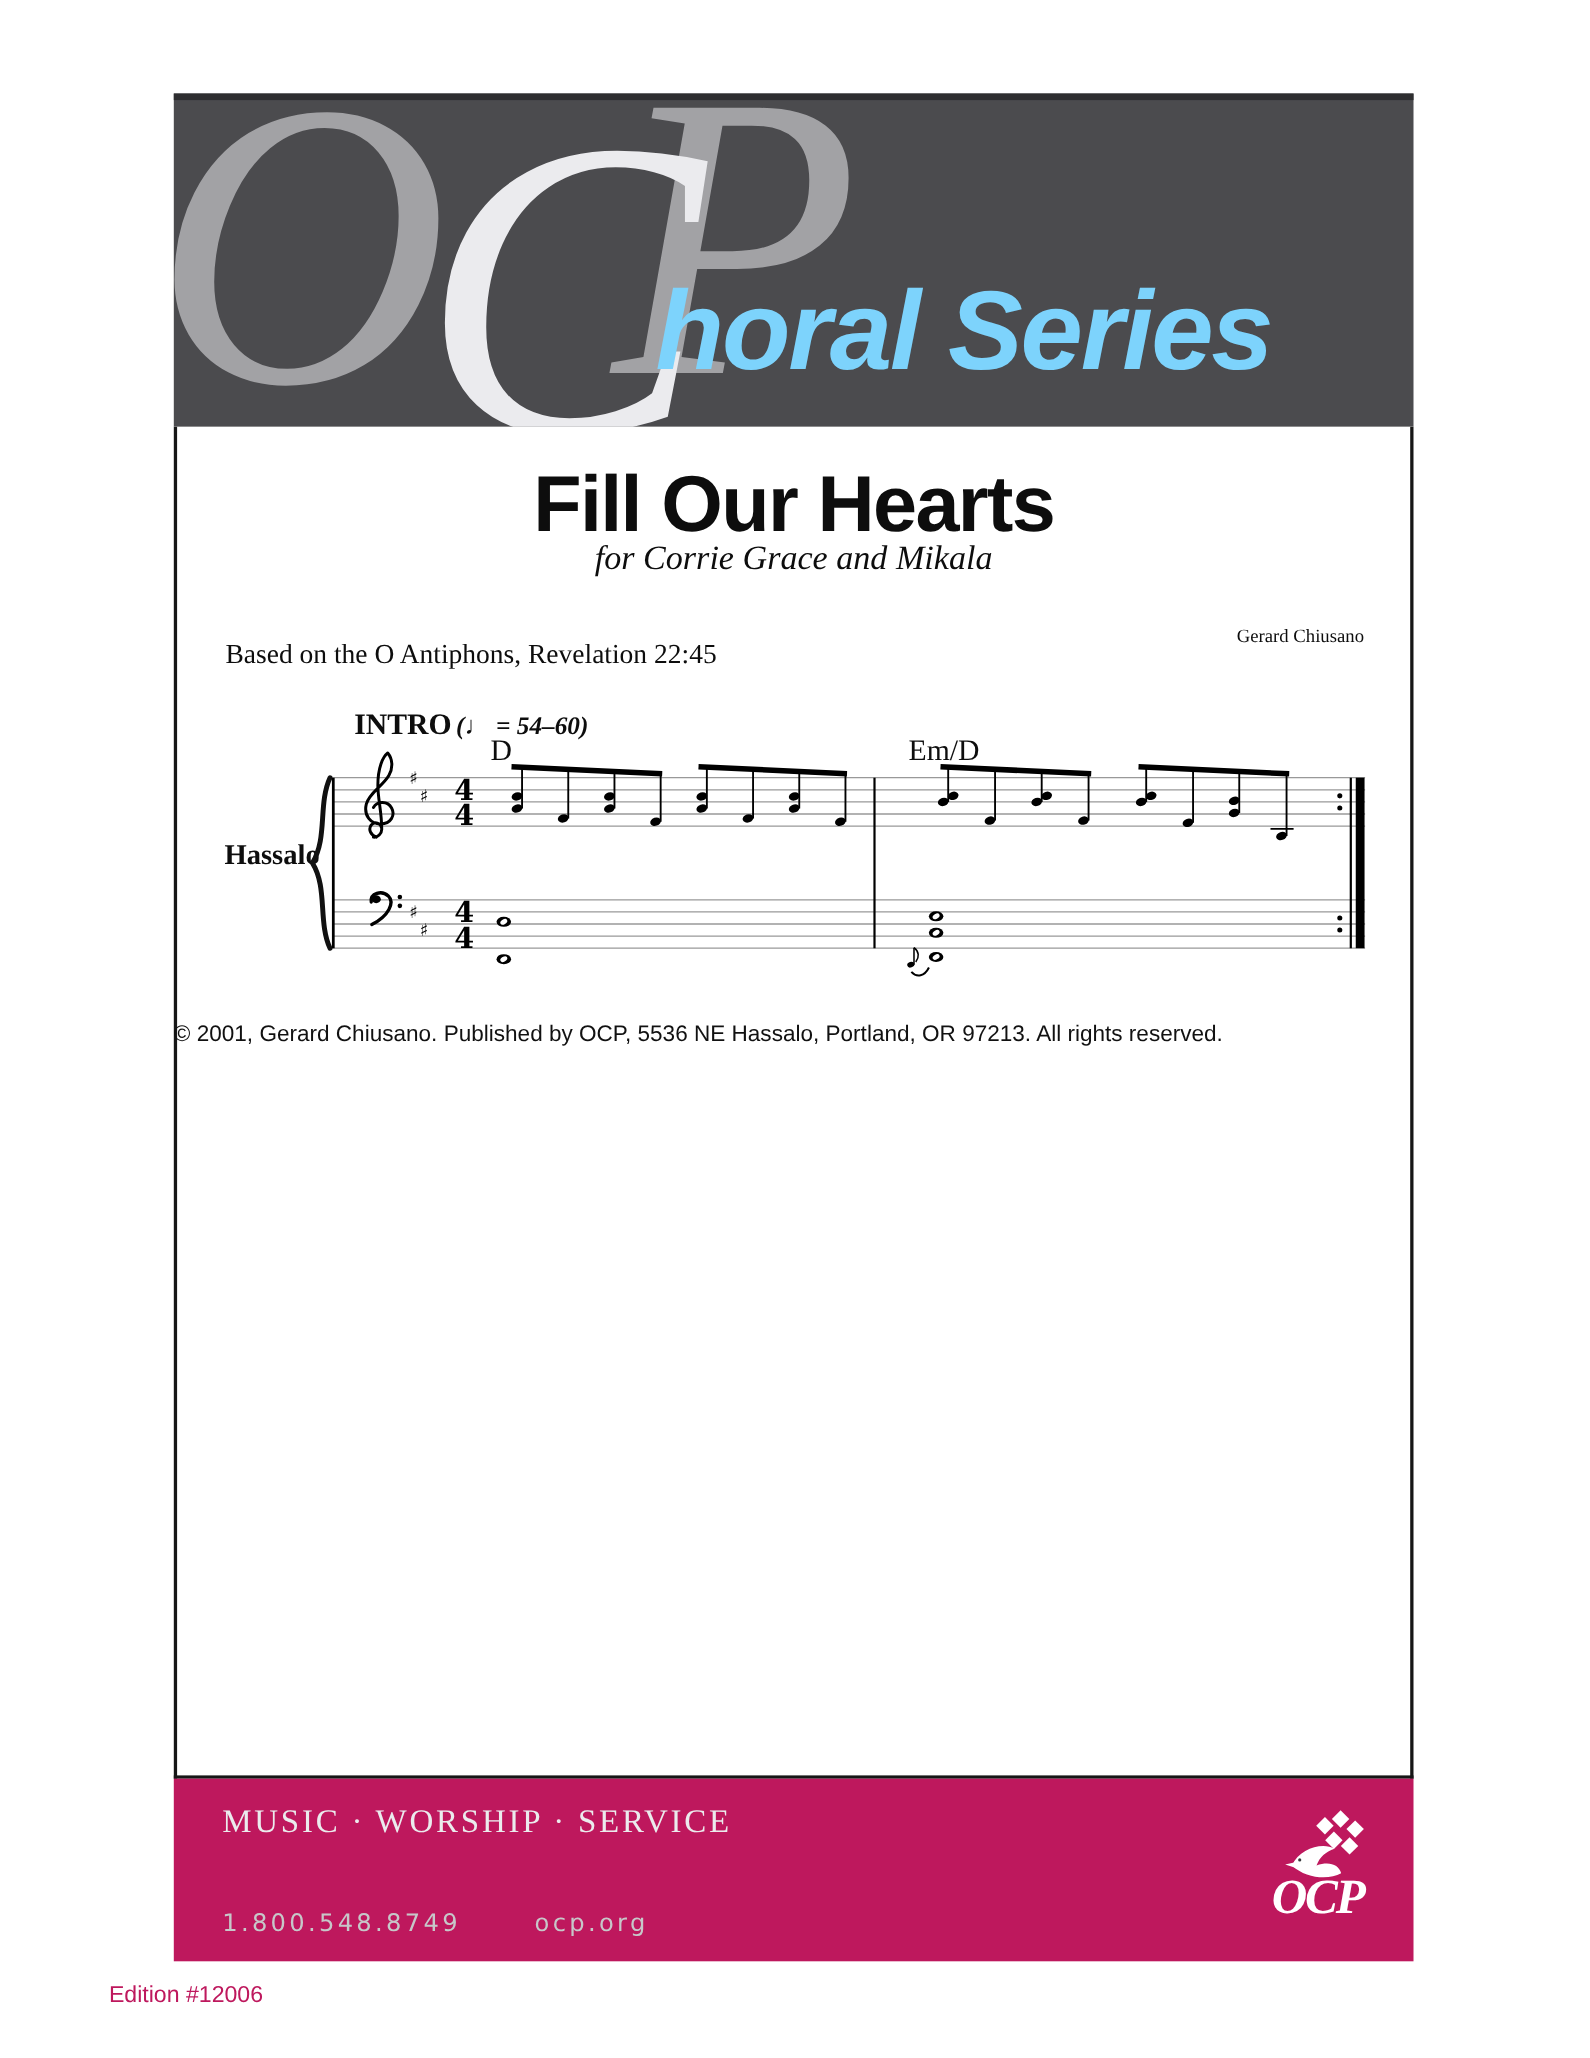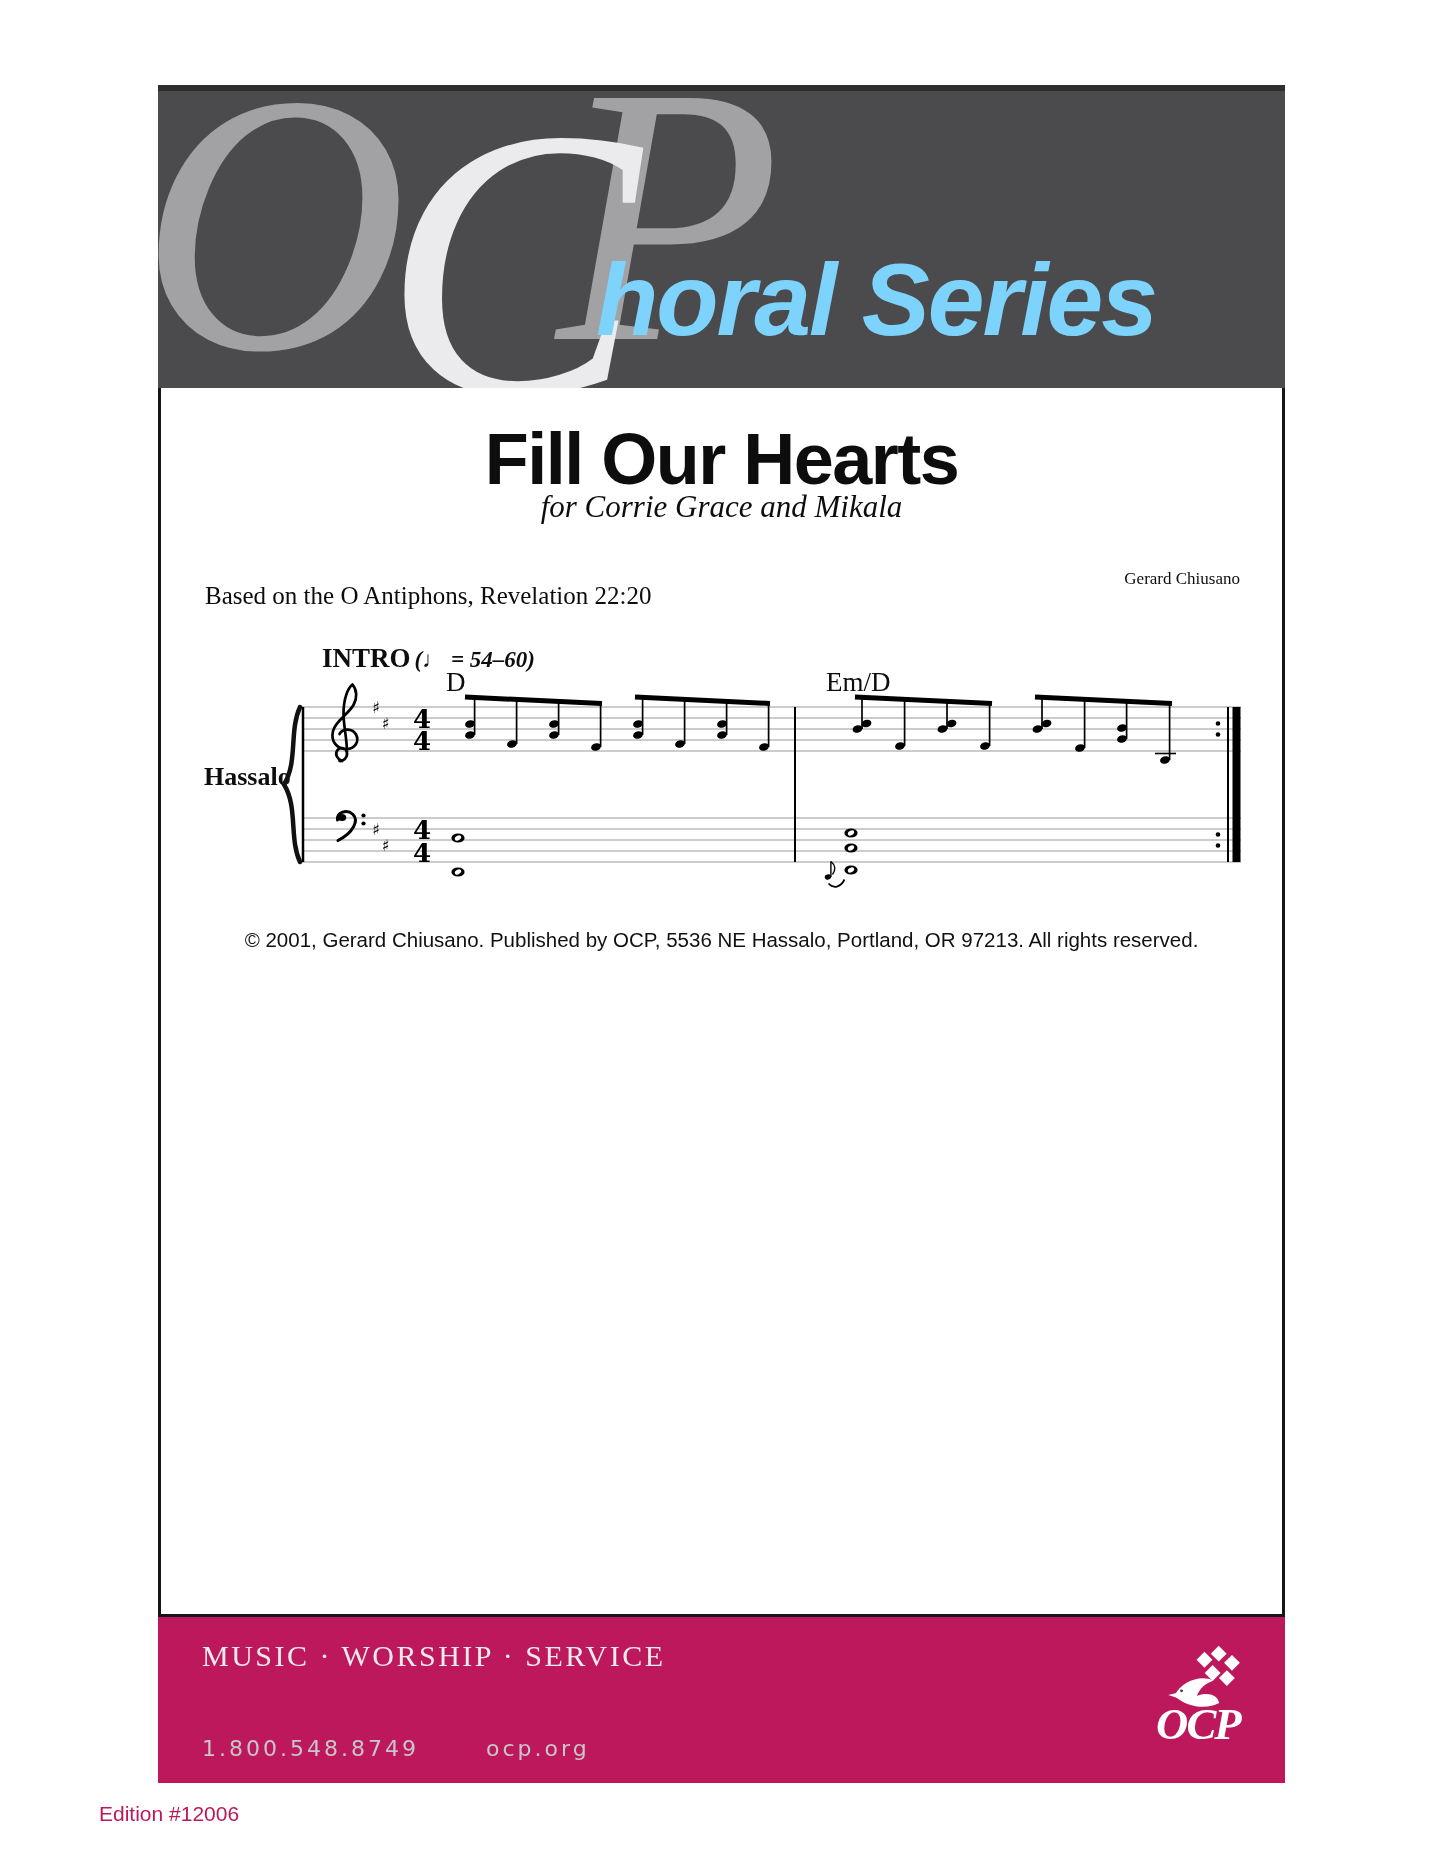--- a/index.html
+++ b/index.html
@@ -37,21 +37,21 @@
   .intro-label{font-size:27px;font-weight:bold;}
   .tempo{font-size:23px;font-weight:bold;font-style:italic;
          font-family:"Liberation Serif","DejaVu Sans",serif;}
   .chord{position:absolute;top:667px;font-size:27px;font-family:"Liberation Serif",serif;}
   .chord-1{left:446px;}
   .chord-2{left:826px;}
   .instrument-label{position:absolute;left:204px;top:762px;font-size:26px;font-weight:bold;
                     font-family:"Liberation Serif",serif;}
   .grand-staff{position:absolute;left:170px;top:638px;}
 
-  .copyright{position:absolute;left:158px;top:928px;width:1127px;text-align:center;
+  .copyright{position:absolute;left:158px;top:928px;width:1127px;
              font-size:20.5px;font-family:"Liberation Sans",sans-serif;color:#111;}
 
   
   .footer{position:absolute;left:158px;top:1617px;width:1127px;height:166px;background:#be185d;}
   .tagline{position:absolute;left:44px;top:22px;font-family:"Liberation Serif",serif;
            font-size:30px;letter-spacing:2.5px;color:#ebebed;}
   .contact-row{position:absolute;left:44px;top:119px;font-family:"DejaVu Sans",sans-serif;
                font-size:22px;letter-spacing:3px;color:#c7c7c9;}
   .website{position:absolute;left:284px;top:0px;}
   .phone{position:absolute;left:0;top:0;}
@@ -69,21 +69,21 @@
     <span class="logo-letter letter-o">O</span>
     <span class="logo-letter letter-p">P</span>
     <span class="logo-letter letter-c">C</span>
     <span class="series-text">horal Series</span>
   </div>
 
   <div class="body-frame"></div>
 
   <div class="center-line dedication">for Corrie Grace and Mikala</div>
   <div class="center-line piece-title">Fill Our Hearts</div>
-  <div class="source-text">Based on the O Antiphons, Revelation 22:20</div>
+  <div class="source-text">Based on the O Antiphons, Revelation 22:45</div>
   <div class="composer">Gerard Chiusano</div>
 
   <div class="intro-line">
     <span class="intro-label">INTRO</span>
     <span class="tempo">(♩ = 54–60)</span>
   </div>
   <div class="chord chord-1">D</div>
   <div class="chord chord-2">Em/D</div>
   <div class="instrument-label">Hassalo</div>
 

